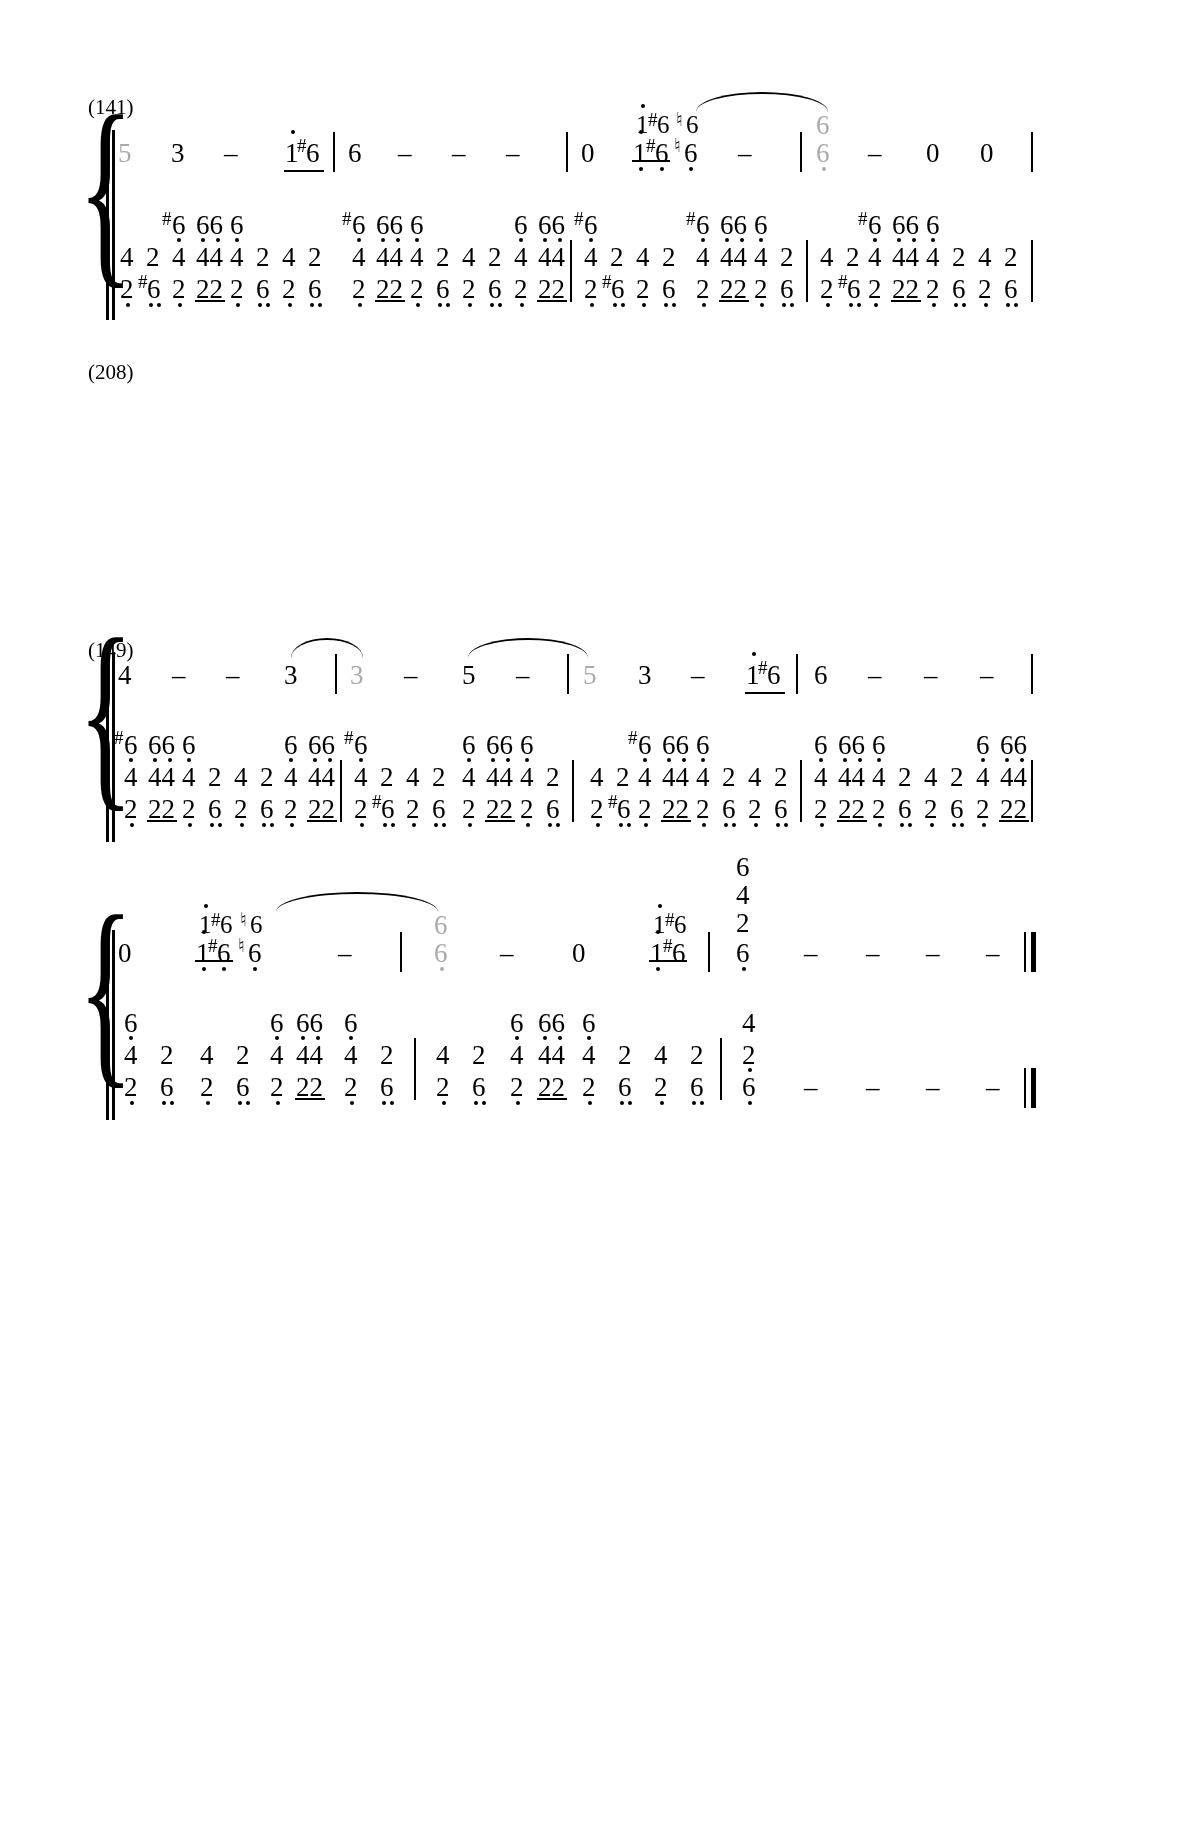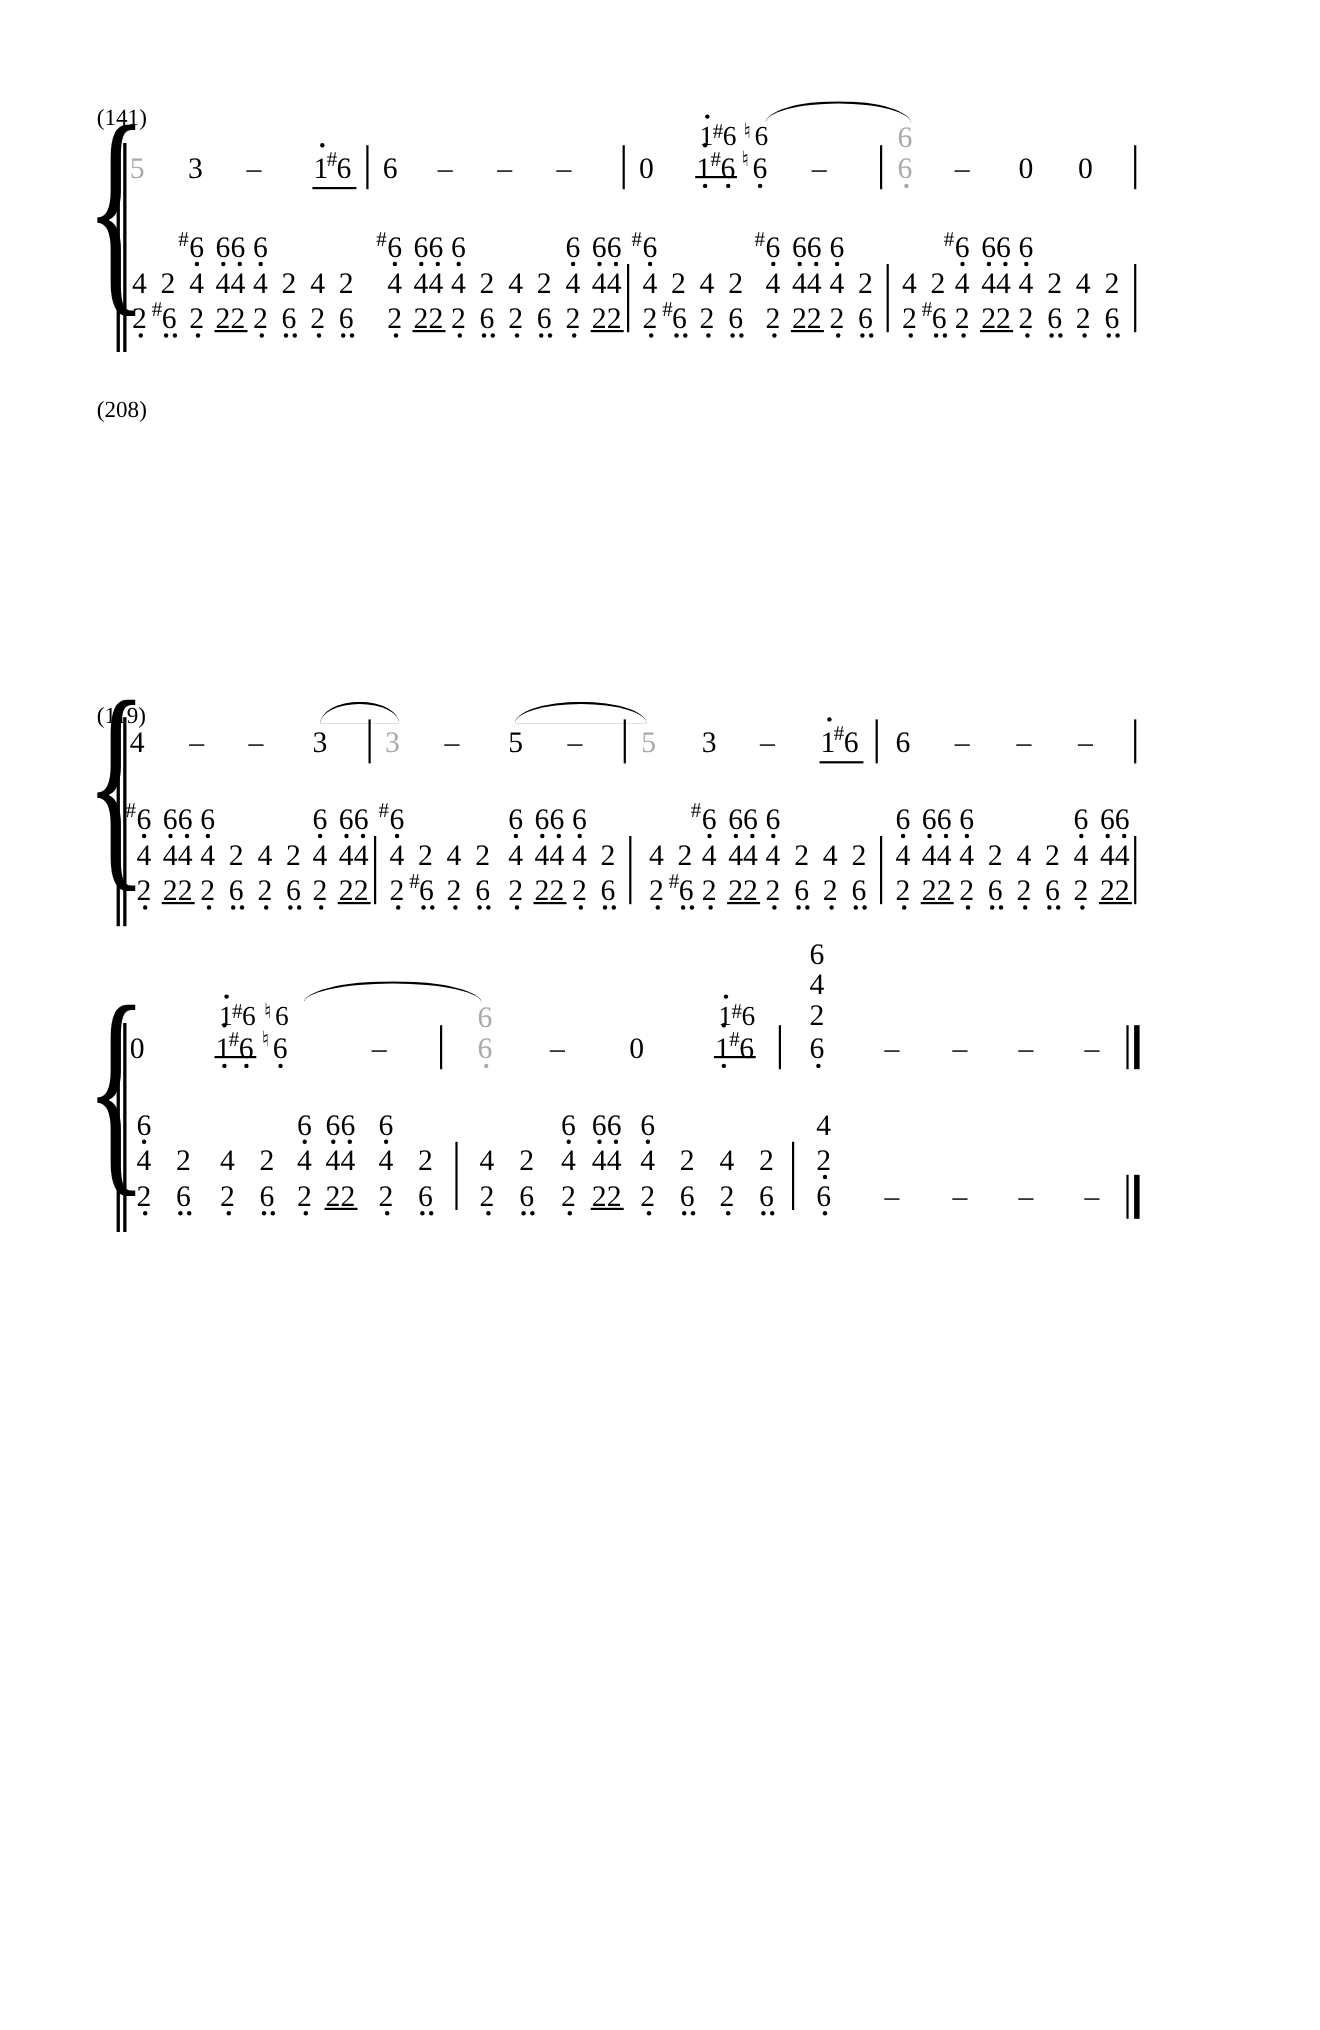--- a/index.html
+++ b/index.html
@@ -549,21 +549,21 @@
     <div class="dot-dn" style="left:904px; top:563px;"></div>
     <div class="dot-dn" style="left:912px; top:563px;"></div>
     <div class="note" style="left:928px; top:536px;">2</div>
     <div class="dot-dn" style="left:934px; top:563px;"></div>
     <div class="note" style="left:952px; top:536px;">22</div>
     <div class="beam" style="left:951px; top:560px; width:30px;"></div>
     <div class="barline" style="left:983px; top:500px; height:62px;"></div>
   </div>
 
   <div class="system" style="top:520px;height:400px;">
-    <div class="measure-num" style="left:40px; top:118px;">(119)</div>
+    <div class="measure-num" style="left:40px; top:118px;">(149)</div>
 
     <div class="brace" style="left:30px; top:385px;">{</div>
     <div class="sysbar" style="left:58px; top:410px; height:190px;"></div>
     <div class="sysbar" style="left:64px; top:410px; height:190px;"></div>
 
     <div class="note" style="left:70px; top:420px;">0</div>
     <div class="note" style="left:148px; top:420px;">1</div>
     <div class="dot-up" style="left:154px; top:410px;"></div>
     <div class="dot-dn" style="left:154px; top:447px;"></div>
     <div class="sharp" style="left:160px; top:416px;">#</div>

